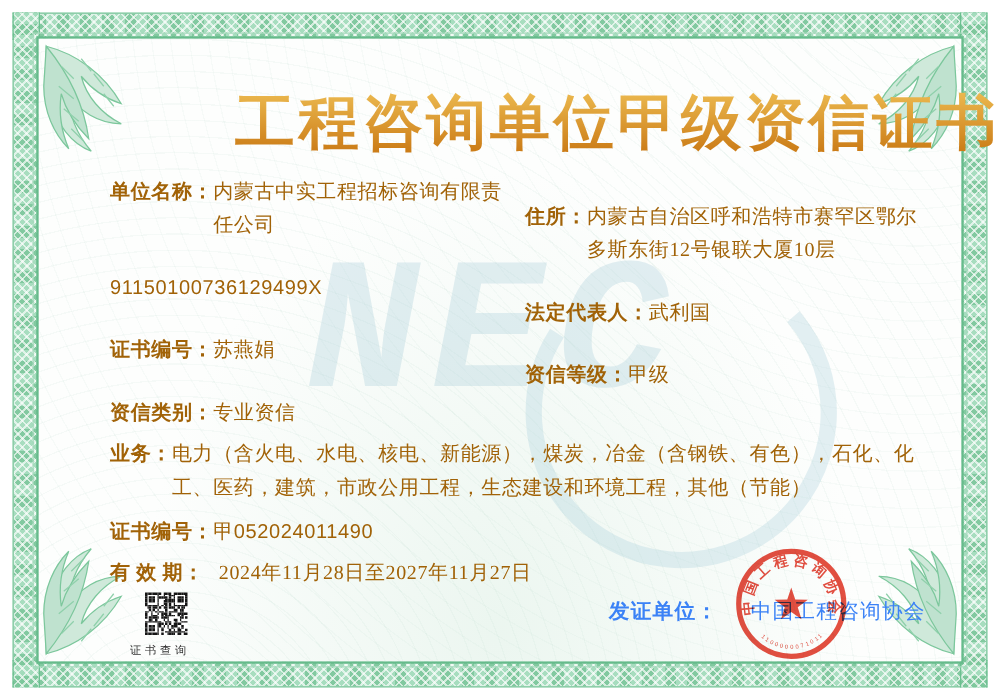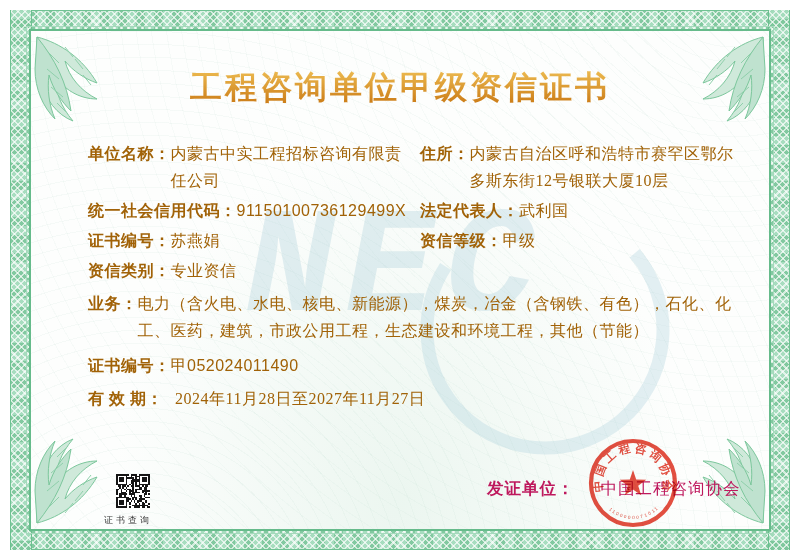--- a/index.html
+++ b/index.html
@@ -38,52 +38,52 @@
   .corner.tl{left:31px;top:31px;} .corner.tr{right:31px;top:31px;}
   .corner.bl{left:31px;bottom:31px;} .corner.br{right:31px;bottom:31px;}
 
   
   .watermark{position:absolute;left:245px;top:195px;z-index:0;
     font-family:Liberation Mono, monospace;font-style:italic;font-weight:bold;
     font-size:150px;letter-spacing:10px;color:rgba(167,204,217,.32);line-height:1;}
   .wm-arc{position:absolute;left:0;top:0;z-index:0;pointer-events:none;}
 
   
-  .title{position:absolute;left:0;right:0;top:66px;text-align:center;z-index:2;
+  .title{position:absolute;left:0;right:0;top:66px;text-align:right;z-index:2;
     font-family:Liberation Mono, monospace;font-weight:bold;
-    font-size:32px;letter-spacing:3px;color:#d9922a;}
+    font-size:48px;letter-spacing:3px;color:#d9922a;}
   @supports ((-webkit-background-clip:text) or (background-clip:text)){
     .title{background-image:linear-gradient(180deg,#ecba50 10%,#cc7d18 85%);
       -webkit-background-clip:text;background-clip:text;color:transparent;}
   }
 
   
   .fields{position:absolute;left:88px;right:56px;top:140px;z-index:2;
     font-size:16px;line-height:27px;color:#a16207;letter-spacing:.5px;}
   .pair{display:flex;margin-bottom:3px;}
   .col-l{width:332px;flex:none;padding-right:8px;box-sizing:border-box;}
-  .col-r{flex:1;}
+  .col-r{flex:1;margin-top:20px;}
   .field{display:flex;}
   .field .lbl{font-weight:bold;white-space:nowrap;}
   .field .val{flex:1;}
   .num{font-family:"Liberation Sans","DejaVu Sans",sans-serif;letter-spacing:.5px;}
   .row-business{margin-top:6px;}
   .row-certno{margin-top:8px;}
   .row-validity{margin-top:6px;gap:12px;}
 
   
   .qr{position:absolute;left:116px;top:474px;width:34px;height:34px;z-index:2;
     display:grid;grid-template-columns:repeat(21,1fr);grid-template-rows:repeat(21,1fr);
     background:#fff;}
   .qr div{width:100%;height:100%;}
   .qr .b{background:#151515;}
   .qr-label{position:absolute;left:104px;top:514px;width:60px;text-align:left;z-index:2;
     font-size:9px;letter-spacing:3px;color:#333;}
   .issuer{position:absolute;left:487px;top:478px;z-index:2;display:flex;
-    font-size:16.5px;letter-spacing:1px;color:#be185d;}
+    font-size:16.5px;letter-spacing:1px;color:#3b82f6;}
   .issuer .lbl{font-weight:bold;white-space:nowrap;}
   .issuer .val{margin-left:26px;white-space:nowrap;}
   .seal{position:absolute;left:587px;top:437px;width:92px;height:92px;z-index:3;
     opacity:.9;mix-blend-mode:multiply;}
 </style>
 </head>
 <body>
 
 <div class="cert">
 
@@ -158,21 +158,20 @@
         <span class="lbl">单位名称：</span>
         <span class="val">内蒙古中实工程招标咨询有限责任公司</span>
       </div>
       <div class="col-r field">
         <span class="lbl">住所：</span>
         <span class="val">内蒙古自治区呼和浩特市赛罕区鄂尔多斯东街12号银联大厦10层</span>
       </div>
     </div>
     <div class="pair">
       <div class="col-l field">
-        <span class="lbl">统一社会信用代码：</span>
         <span class="val num">91150100736129499X</span>
       </div>
       <div class="col-r field">
         <span class="lbl">法定代表人：</span>
         <span class="val">武利国</span>
       </div>
     </div>
     <div class="pair">
       <div class="col-l field">
         <span class="lbl">证书编号：</span>

